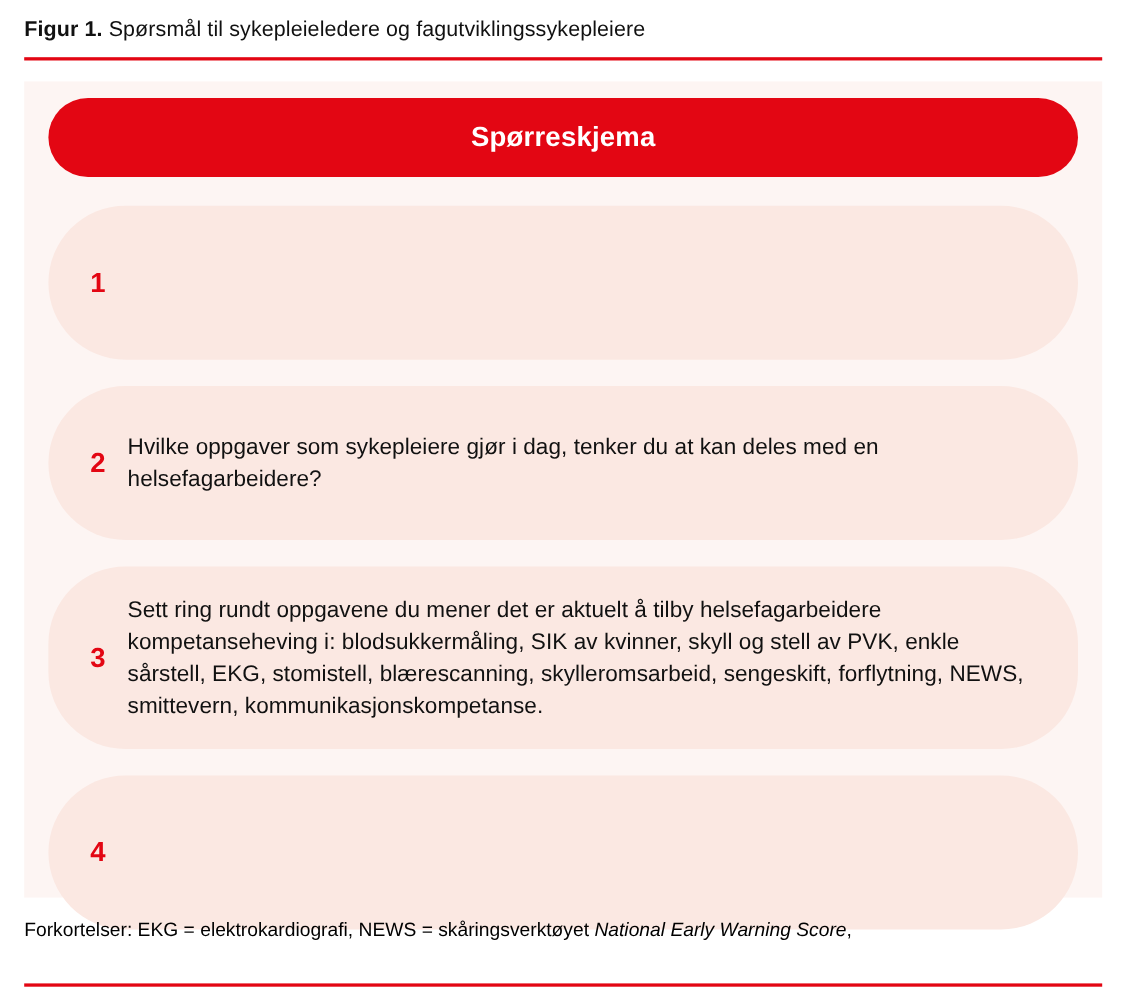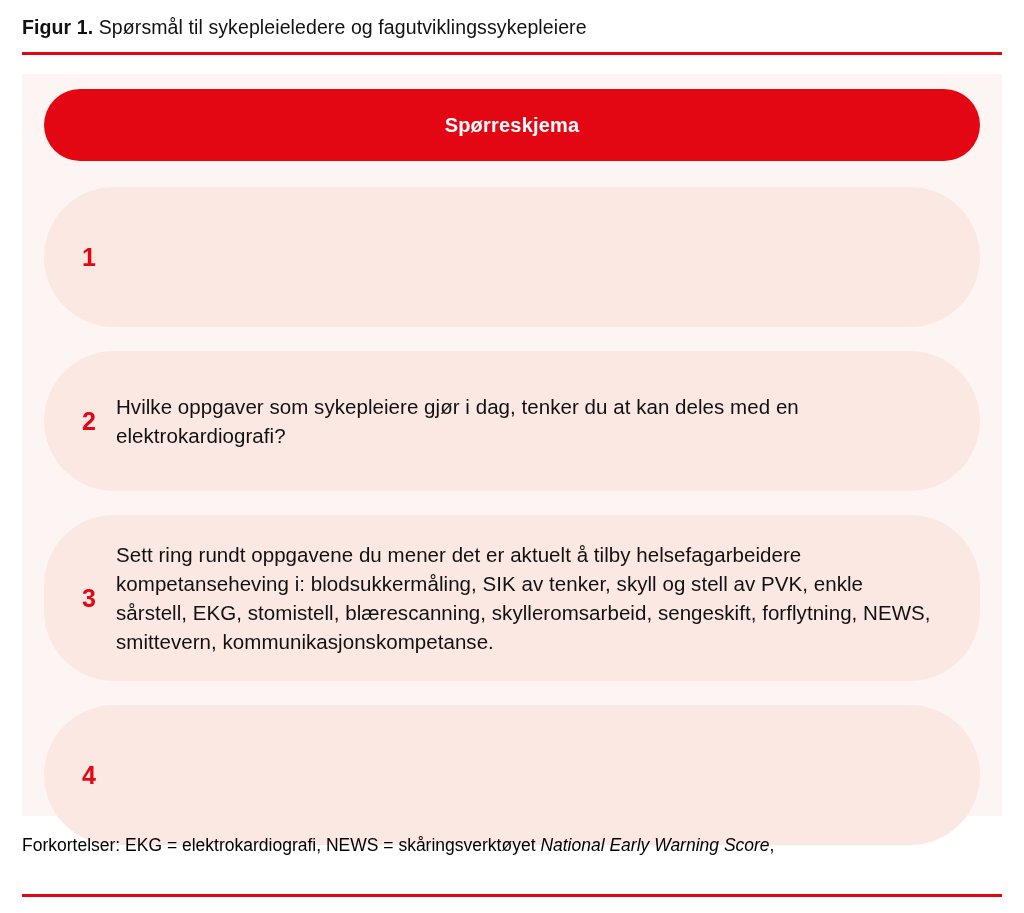--- a/index.html
+++ b/index.html
@@ -71,21 +71,21 @@
     height: 72px;
     background: #e30613;
     border-radius: 36px;
     display: flex;
     align-items: center;
     justify-content: center;
     margin: 7px 0 0 0;
   }
   .banner-title {
     color: #ffffff;
-    font-size: 20px;
+    font-size: 25px;
     font-weight: bold;
     letter-spacing: 0.2px;
   }
 
   
   .cards {
     margin-top: 26px;
     display: flex;
     flex-direction: column;
     gap: 24px;
@@ -147,26 +147,26 @@
     </div>
 
     <div class="cards">
 
       <div class="card card-h2">
         <span class="card-num">1</span>
       </div>
 
       <div class="card card-h2">
         <span class="card-num">2</span>
-        <span class="card-text">Hvilke oppgaver som sykepleiere gjør i dag, tenker du at kan deles med en elektrokardiografi?</span>
+        <span class="card-text">Hvilke oppgaver som sykepleiere gjør i dag, tenker du at kan deles med en helsefagarbeidere?</span>
       </div>
 
       <div class="card card-h4">
         <span class="card-num">3</span>
-        <span class="card-text">Sett ring rundt oppgavene du mener det er aktuelt å tilby helsefagarbeidere kompetanseheving i: blodsukkermåling, SIK av tenker, skyll og stell av PVK, enkle sårstell, EKG, stomistell, blærescanning, skylleromsarbeid, sengeskift, forflytning, NEWS, smittevern, kommunikasjonskompetanse.</span>
+        <span class="card-text">Sett ring rundt oppgavene du mener det er aktuelt å tilby helsefagarbeidere kompetanseheving i: blodsukkermåling, SIK av kvinner, skyll og stell av PVK, enkle sårstell, EKG, stomistell, blærescanning, skylleromsarbeid, sengeskift, forflytning, NEWS, smittevern, kommunikasjonskompetanse.</span>
       </div>
 
       <div class="card card-h2">
         <span class="card-num">4</span>
       </div>
 
     </div>
   </div>
 
   <div class="footnote">

